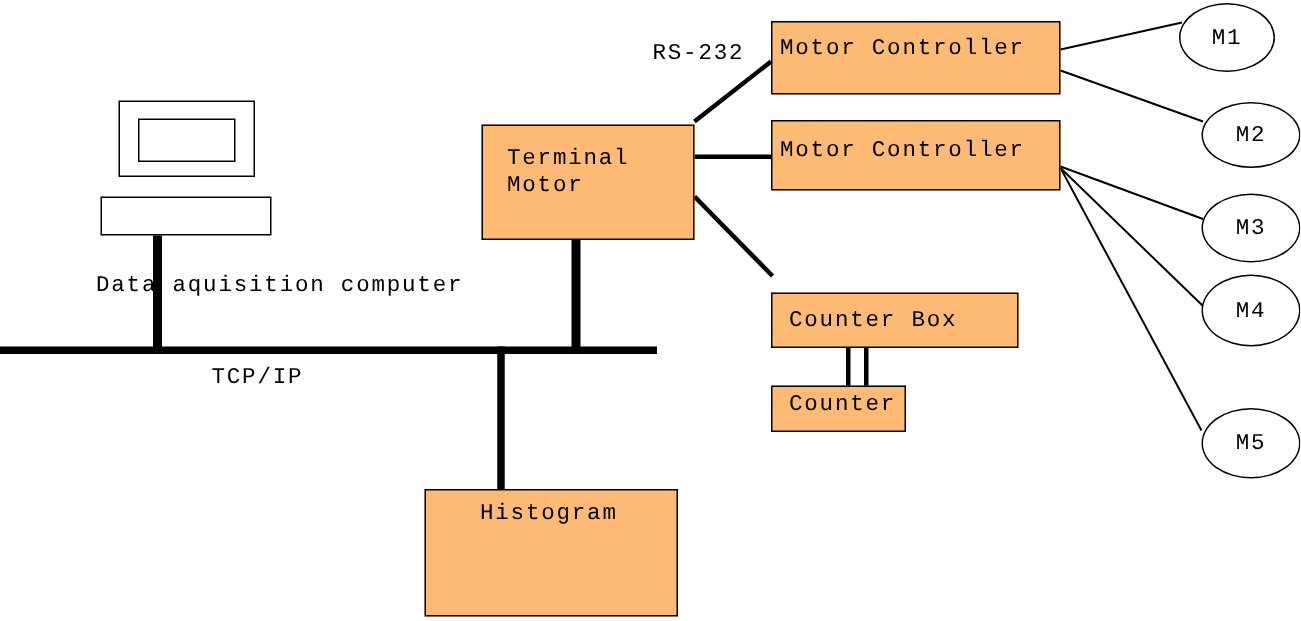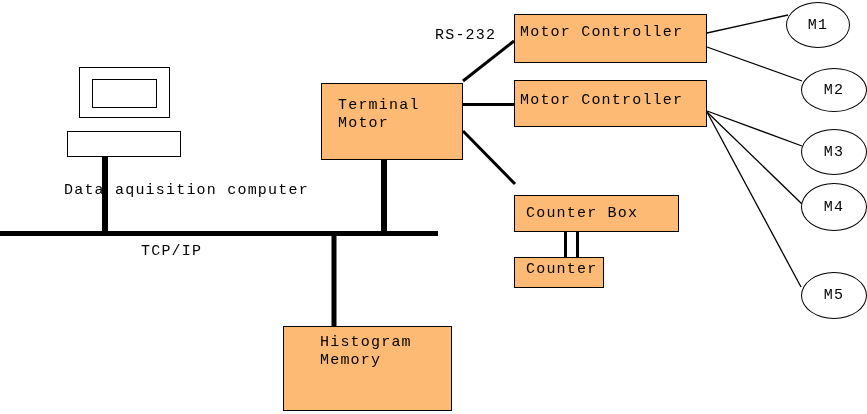--- a/index.html
+++ b/index.html
@@ -115,21 +115,20 @@
   <div class="box counter-box">
     <span>Counter Box</span>
   </div>
 
   <div class="box counter">
     <span>Counter</span>
   </div>
 
   <div class="box histogram-memory">
     <div>Histogram</div>
-    <div>Memory</div>
   </div>
 
   <div class="ellipse m1">
     <span>M1</span>
   </div>
   <div class="ellipse m2">
     <span>M2</span>
   </div>
   <div class="ellipse m3">
     <span>M3</span>

